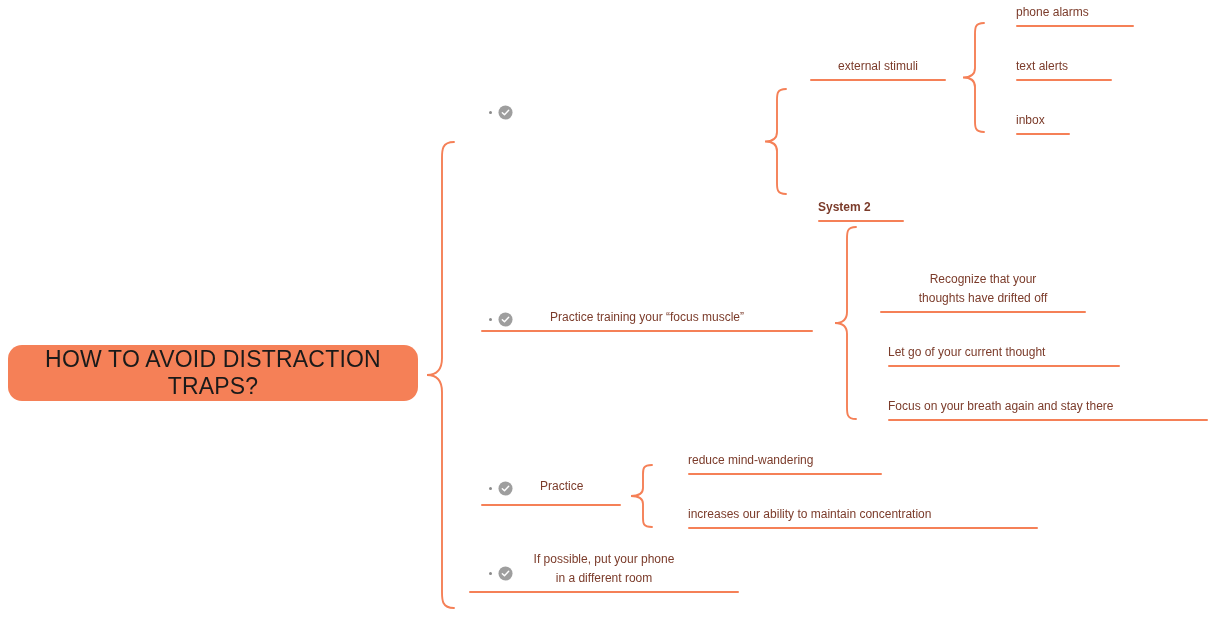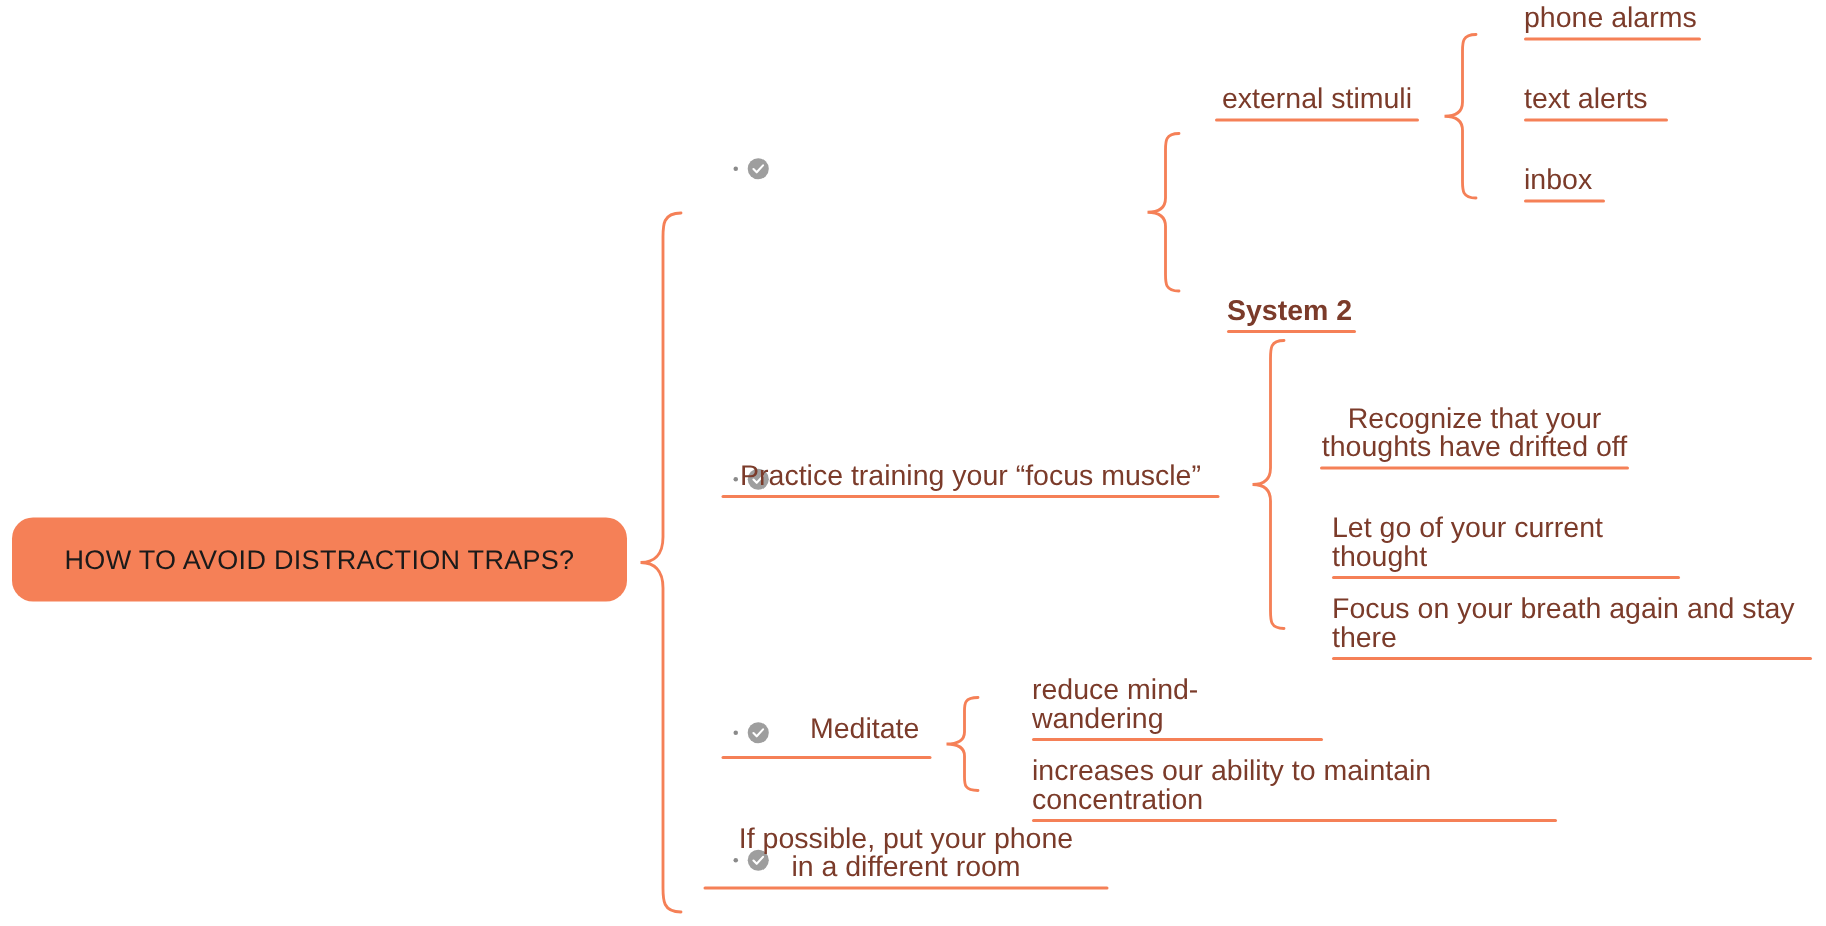--- a/index.html
+++ b/index.html
@@ -19,34 +19,34 @@
   }
   
   .root-node {
     position: absolute;
     display: flex;
     align-items: center;
     justify-content: center;
     background: #F58057;
     border-radius: 14px;
     color: #1a1a1a;
-    font-size: 18px;
+    font-size: 23px;
     letter-spacing: 0.2px;
     text-align: center;
     box-sizing: border-box;
     padding: 16px 10px;
   }
   
   .topic {
     position: absolute;
     box-sizing: border-box;
   }
   .topic .t-text {
     color: #7B3B2A;
-    font-size: 19px;
+    font-size: 12px;
     line-height: 19px;
     white-space: pre-line;
     display: block;
   }
   .topic .t-rule {
     display: block;
     height: 2px;
     background: #F58057;
     border-radius: 1px;
     margin-top: 3px;
@@ -168,21 +168,21 @@
   </div>
 
   <div class="marker" style="left:489px; top:481px;">
     <span class="dot"></span>
     <svg class="check" viewBox="0 0 16 16">
       <circle cx="8" cy="8" r="7.5" fill="#9e9e9e"></circle>
       <path d="M4.6 8.2 L6.9 10.5 L11.4 5.6" fill="none" stroke="#ffffff" stroke-width="1.5" stroke-linecap="round" stroke-linejoin="round"></path>
     </svg>
   </div>
   <div class="topic left" style="left:481px; top:477px; width:140px; padding-left:59px;">
-    <span class="t-text">Meditate</span>
+    <span class="t-text">Practice</span>
   </div>
   <div class="topic" style="left:481px; top:501px; width:140px;">
     <span class="t-rule"></span>
   </div>
 
   <svg class="brace" style="left:628px; top:460px; width:30px; height:76px;" viewBox="0 0 30 76">
     <path d="M24 5 C15 5 15 9 15 14 L15 28 C15 34 10 36 3 36 C10 36 15 38 15 44 L15 58 C15 63 15 67 24 67"></path>
   </svg>
 
   <div class="topic left" style="left:688px; top:451px; width:194px;">

